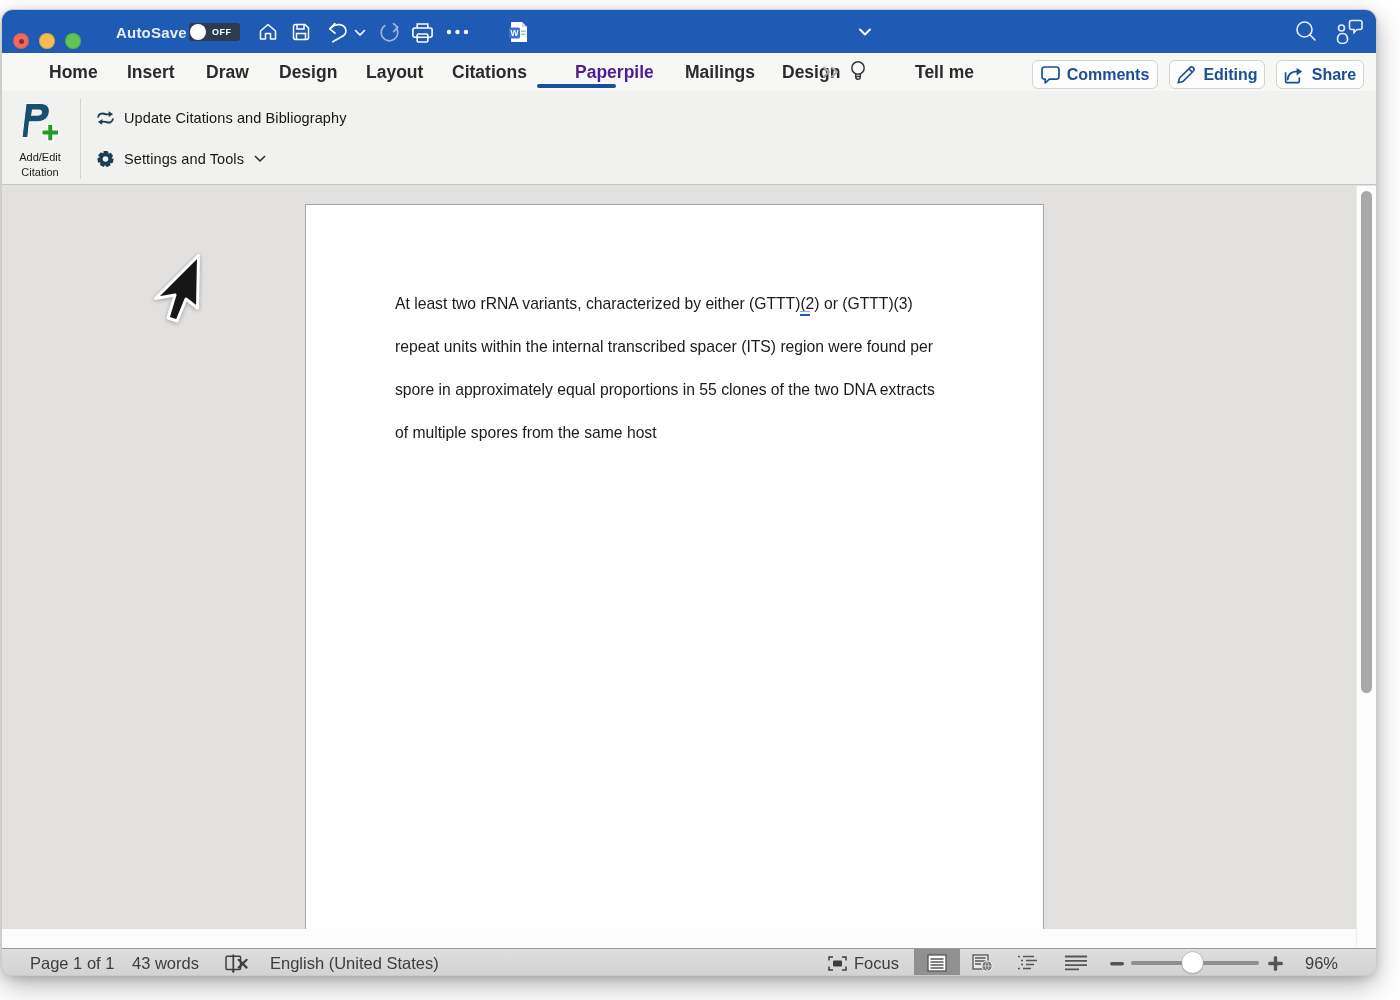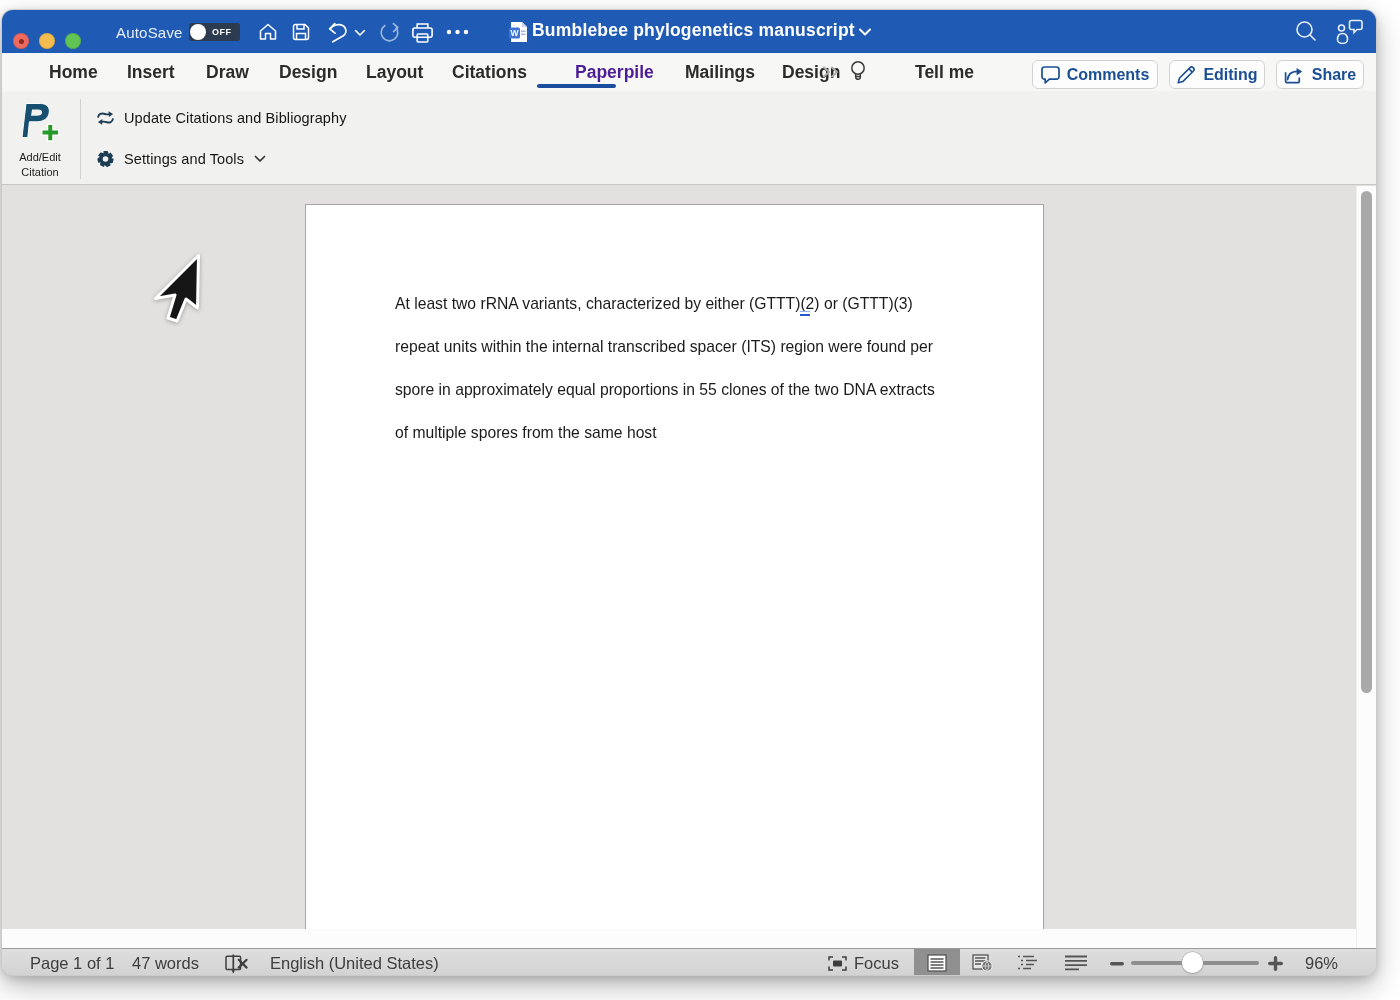--- a/index.html
+++ b/index.html
@@ -10,21 +10,21 @@
     box-shadow:0 0 0 1px #cbcbcb, 0 10px 28px rgba(0,0,0,0.30), 0 3px 10px rgba(0,0,0,0.16);
     overflow:hidden;
   }
   
   #titlebar { position:absolute; left:0; top:0; width:100%; height:43px; background:#1f5bb4; }
   .tl { position:absolute; top:23px; width:16px; height:16px; border-radius:50%; box-shadow:inset 0 0 0 1px rgba(0,0,0,0.10); }
   #tl-red { left:11px; background:#ee6a5e; }
   #tl-red::after { content:""; position:absolute; left:5.5px; top:5.5px; width:5px; height:5px; border-radius:50%; background:#8c2b22; }
   #tl-yellow { left:37px; background:#f5bd4f; }
   #tl-green { left:63px; background:#61c455; }
-  #autosave { position:absolute; left:114px; top:14px; color:#e9eef7; font-size:15px; font-weight:400; letter-spacing:0.2px; }
+  #autosave { position:absolute; left:114px; top:14px; color:#e9eef7; font-size:15px; font-weight:700; letter-spacing:0.2px; }
   #as-toggle { position:absolute; left:187px; top:13px; width:51px; height:18px; border-radius:3px; background:#2d3b51; }
   #as-knob { position:absolute; left:1px; top:1px; width:16px; height:16px; border-radius:50%; background:#fff; }
   #as-off { position:absolute; left:23px; top:4px; color:#fff; font-size:9px; font-weight:700; letter-spacing:0.5px; }
   .tbicon { position:absolute; top:12px; }
   #doc-badge { position:absolute; left:506px; top:11px; }
   #doc-title { position:absolute; left:530px; top:10px; color:#fff; font-size:17.5px; font-weight:700; letter-spacing:0.2px; }
   #title-chev { position:absolute; left:856px; top:18px; }
   
   #tabrow { position:absolute; left:0; top:43px; width:100%; height:38px; background:#f7f7f6; }
   .tab { position:absolute; top:9px; font-size:17.5px; font-weight:600; color:#2b2b2b; white-space:nowrap;margin-left:40px; }
@@ -98,21 +98,20 @@
         <circle cx="20" cy="3" r="2.2"></circle>
     </svg>
     <svg id="doc-badge" width="21" height="22" viewBox="0 0 21 22">
       <path d="M3 1 L14 1 L19 6 L19 21 L3 21 Z" fill="#fff"></path>
       <path d="M14 1 L14 6 L19 6 Z" fill="#c9d6ea"></path>
       <rect x="1" y="6.5" width="11" height="11" rx="1.5" fill="#3b74d4"></rect>
       <text x="6.5" y="15" font-size="8.5" font-weight="bold" fill="#fff" text-anchor="middle" font-family="Liberation Sans">W</text>
       <rect x="13" y="9.5" width="4.5" height="1.6" fill="#9fb8dd"></rect>
       <rect x="13" y="12.5" width="4.5" height="1.6" fill="#9fb8dd"></rect>
     </svg>
-    <div id="doc-title">Bumblebee phylogenetics manuscript</div>
     <svg id="title-chev" width="14" height="9" viewBox="0 0 14 9" fill="none" stroke="#fff" stroke-width="2">
       <path d="M2 1.5 L7 6.5 L12 1.5" stroke-linecap="round" stroke-linejoin="round"></path>
     </svg>
     <svg class="tbicon" style="left:1293px;top:10px" width="22" height="23" viewBox="0 0 22 23" fill="none" stroke="#e8eef8" stroke-width="1.6">
       <circle cx="9.5" cy="9.5" r="7.5"></circle>
       <path d="M14.5 14.5 L20 20" stroke-linecap="round"></path>
     </svg>
     <svg class="tbicon" style="left:1334px;top:9px" width="28" height="25" viewBox="0 0 28 25" fill="none" stroke="#e8eef8" stroke-width="1.6">
       <circle cx="5.5" cy="9" r="3"></circle>
       <path d="M1.5 20.5 C1.5 16.5 3.5 14.5 6.5 14.5 C9.5 14.5 11.5 16.5 11.5 20.5 A 5 4 0 0 1 1.5 20.5 Z"></path>
@@ -202,21 +201,21 @@
       </div>
       <div id="citemark"></div>
     </div>
     <div id="htrack"></div>
     <div id="vtrack"></div>
     <div id="vthumb"></div>
   </div>
 
   <div id="statusbar">
     <div class="sbitem" style="left:28px">Page 1 of 1</div>
-    <div class="sbitem" style="left:130px">47 words</div>
+    <div class="sbitem" style="left:130px">43 words</div>
     <svg class="sbitem" style="left:222px;top:4px" width="26" height="22" viewBox="0 0 26 22" fill="none" stroke="#3f3f3f" stroke-width="1.5">
       <rect x="2" y="3.2" width="14.6" height="13.3" rx="1.2"></rect>
       <path d="M9.3 1.6 L9.3 18.2" stroke-width="1.7"></path>
       <path d="M9.3 20.5 L7.6 17.6 L11 17.6 Z" fill="#3f3f3f" stroke="none"></path>
       <path d="M14.7 6.8 L22.6 14.6 M22.6 6.8 L14.7 14.6" stroke-width="2.2" stroke-linecap="round"></path>
     </svg>
     <div class="sbitem" style="left:268px">English (United States)</div>
     <svg class="sbitem" style="left:826px;top:7px" width="19" height="15" viewBox="0 0 19 15" fill="none" stroke="#3d3d3d" stroke-width="1.5">
       <path d="M1 4.5 L1 1 L5 1 M14 1 L18 1 L18 4.5 M18 10.5 L18 14 L14 14 M5 14 L1 14 L1 10.5"></path>
       <rect x="5" y="4.5" width="9" height="6" fill="#3d3d3d" stroke="none" rx="1"></rect>

